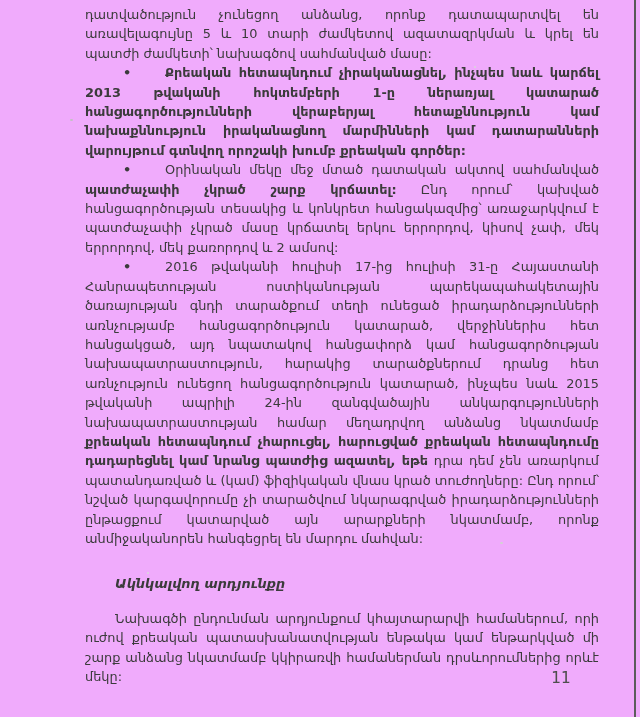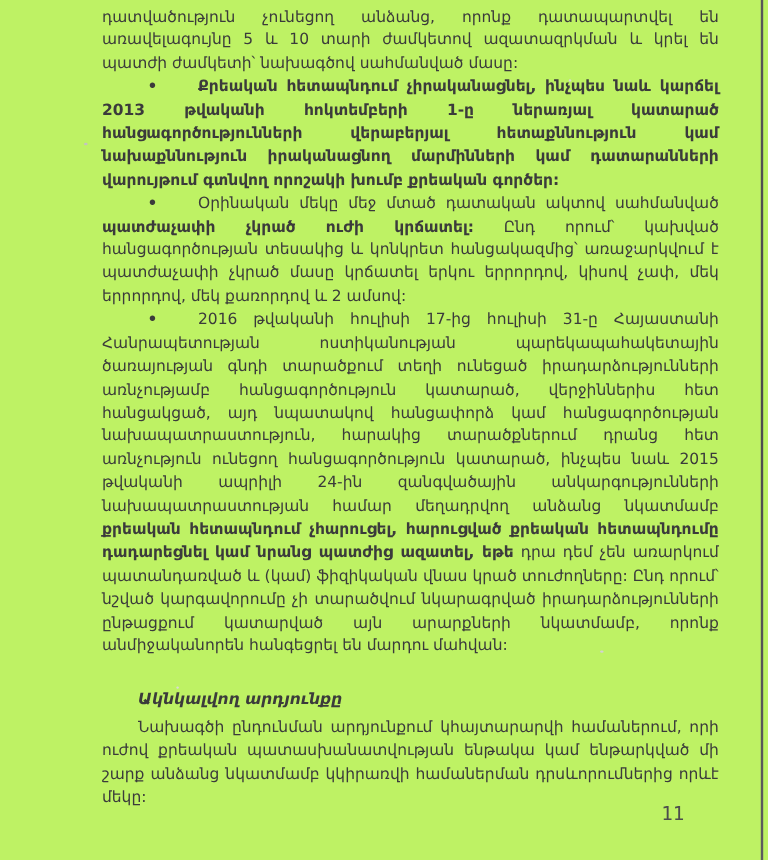--- a/index.html
+++ b/index.html
@@ -1,40 +1,40 @@
 <!DOCTYPE html>
 <html lang="hy"><head>
 <meta charset="utf-8">
 <style>
   html, body { margin: 0; padding: 0; background: #ffffff; }
   .page {
     position: relative;
     width: 640px;
     height: 717px;
-    background: #bef264;
+    background: #f0abfc;
     overflow: hidden;
     font-family: "DejaVu Sans", sans-serif;
     color: #3b3b3b;
   }
   .textblock {
     position: absolute;
     left: 85px;
     top: 5px;
     width: 514px;
     font-size: 12.9px;
     line-height: 19.4px;
     text-align: justify;
   }
   .para { margin: 0; padding: 0; }
   .para.bullet { text-indent: 38px; }
   .para.indent { text-indent: 30px; }
   .dot { display: inline-block; width: 42px; text-indent: 0; font-weight: bold; }
   .b { font-weight: bold; }
   .heading {
-    margin: 26px 0 3px 0;
+    margin: 26px 0 15px 0;
     text-indent: 30px;
     font-weight: bold;
     font-style: italic;
     text-align: left;
   }
   .page-number {
     position: absolute;
     left: 551px;
     top: 668px;
     font-size: 16px;
@@ -57,21 +57,21 @@
   .speck.s5 { left: 147px; top: 572px; width: 2px; height: 2px; background: #dadada; }
 </style>
 </head>
 <body>
 
 <div class="page">
   <div class="textblock">
     <div>
         <p class="para plain"><span>դատվածություն չունեցող անձանց, որոնք դատապարտվել են առավելագույնը 5 և 10 տարի ժամկետով ազատազրկման և կրել են պատժի ժամկետի՝ նախագծով սահմանված մասը:</span></p>
         <p class="para bullet"><span class="dot">•</span><span class="b">Քրեական հետապնդում չիրականացնել, ինչպես նաև կարճել 2013 թվականի հոկտեմբերի 1-ը ներառյալ կատարած հանցագործությունների վերաբերյալ հետաքննություն կամ նախաքննություն իրականացնող մարմինների կամ դատարանների վարույթում գտնվող որոշակի խումբ քրեական գործեր:</span></p>
-        <p class="para bullet"><span class="dot">•</span><span>Օրինական մեկը մեջ մտած դատական ակտով սահմանված </span><span class="b">պատժաչափի չկրած ուժի կրճատել:</span><span> Ընդ որում՝ կախված հանցագործության տեսակից և կոնկրետ հանցակազմից՝ առաջարկվում է պատժաչափի չկրած մասը կրճատել երկու երրորդով, կիսով չափ, մեկ երրորդով, մեկ քառորդով և 2 ամսով:</span></p>
+        <p class="para bullet"><span class="dot">•</span><span>Օրինական մեկը մեջ մտած դատական ակտով սահմանված </span><span class="b">պատժաչափի չկրած շարք կրճատել:</span><span> Ընդ որում՝ կախված հանցագործության տեսակից և կոնկրետ հանցակազմից՝ առաջարկվում է պատժաչափի չկրած մասը կրճատել երկու երրորդով, կիսով չափ, մեկ երրորդով, մեկ քառորդով և 2 ամսով:</span></p>
         <p class="para bullet"><span class="dot">•</span><span>2016 թվականի հուլիսի 17-ից հուլիսի 31-ը Հայաստանի Հանրապետության ոստիկանության պարեկապահակետային ծառայության գնդի տարածքում տեղի ունեցած իրադարձությունների առնչությամբ հանցագործություն կատարած, վերջիններիս հետ հանցակցած, այդ նպատակով հանցափորձ կամ հանցագործության նախապատրաստություն, հարակից տարածքներում դրանց հետ առնչություն ունեցող հանցագործություն կատարած, ինչպես նաև 2015 թվականի ապրիլի 24-ին զանգվածային անկարգությունների նախապատրաստության համար մեղադրվող անձանց նկատմամբ </span><span class="b">քրեական հետապնդում չհարուցել, հարուցված քրեական հետապնդումը դադարեցնել կամ նրանց պատժից ազատել, եթե</span><span> դրա դեմ չեն առարկում պատանդառված և (կամ) ֆիզիկական վնաս կրած տուժողները: Ընդ որում՝ նշված կարգավորումը չի տարածվում նկարագրված իրադարձությունների ընթացքում կատարված այն արարքների նկատմամբ, որոնք անմիջականորեն հանգեցրել են մարդու մահվան:</span></p>
       </div>
     <p class="heading">Ակնկալվող արդյունքը</p>
     <p class="para indent">Նախագծի ընդունման արդյունքում կհայտարարվի համաներում, որի ուժով քրեական պատասխանատվության ենթակա կամ ենթարկված մի շարք անձանց նկատմամբ կկիրառվի համաներման դրսևորումներից որևէ մեկը:</p>
   </div>
 
   <div class="page-number">11</div>
 
   <div class="scan-line"></div>
   <div class="speck s1"></div>

